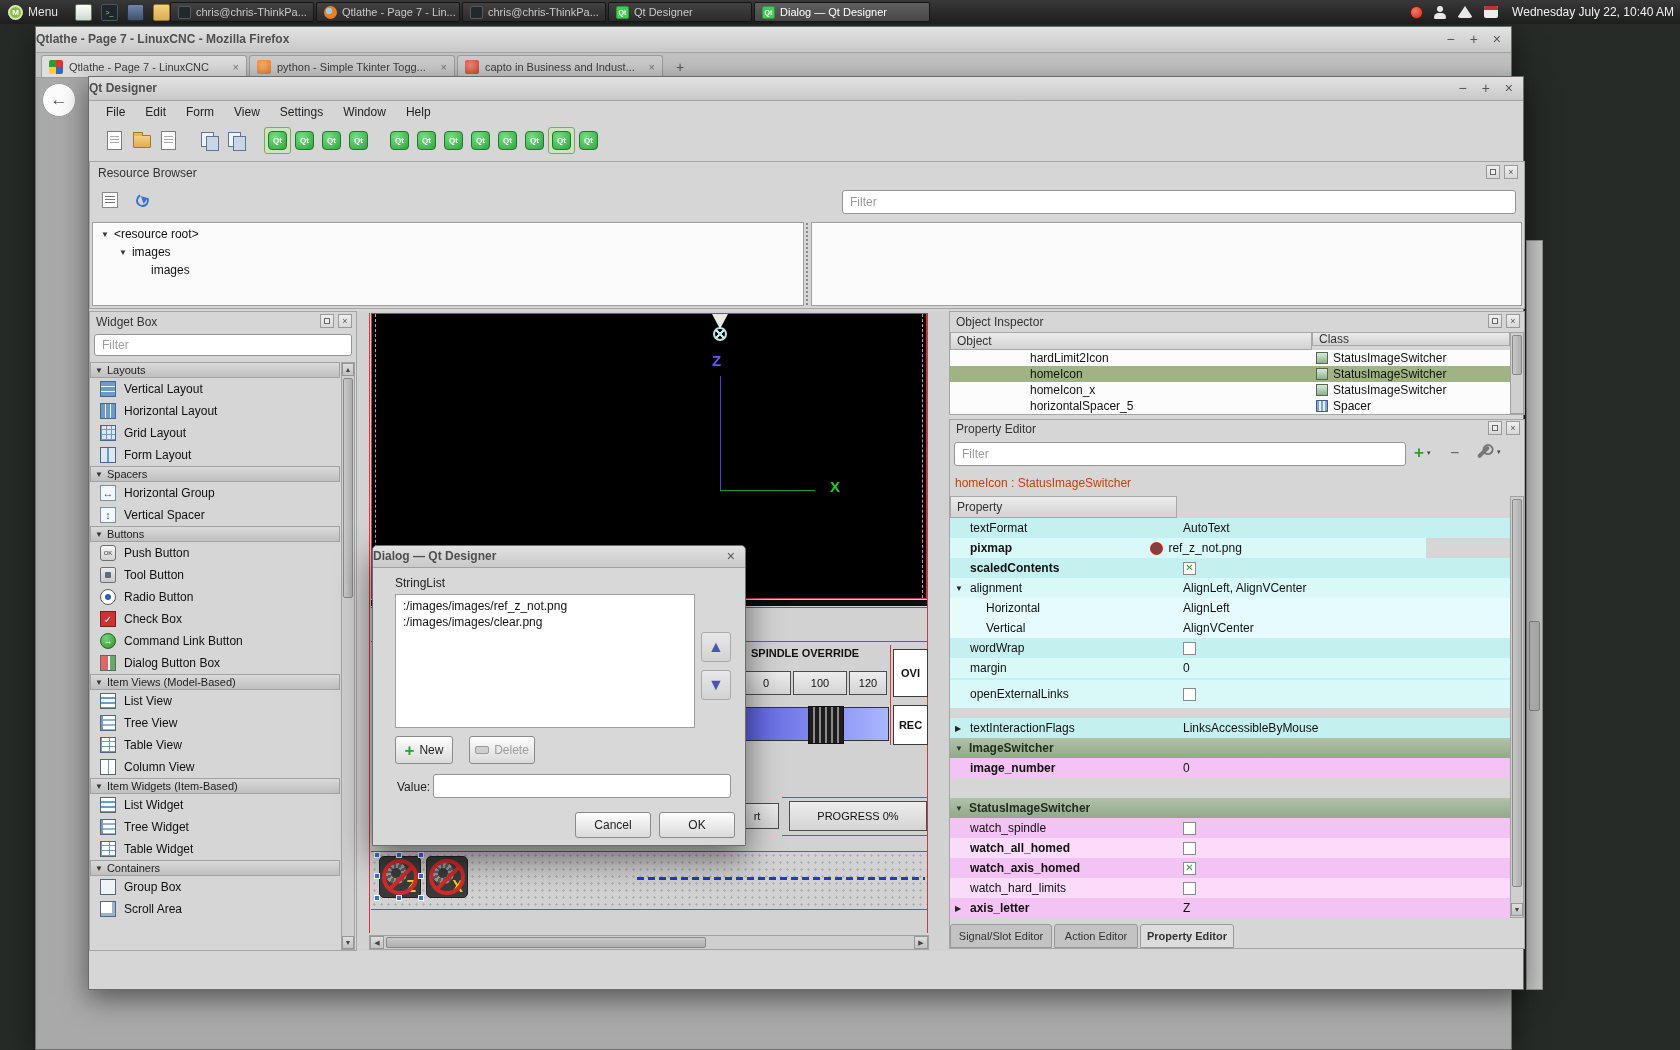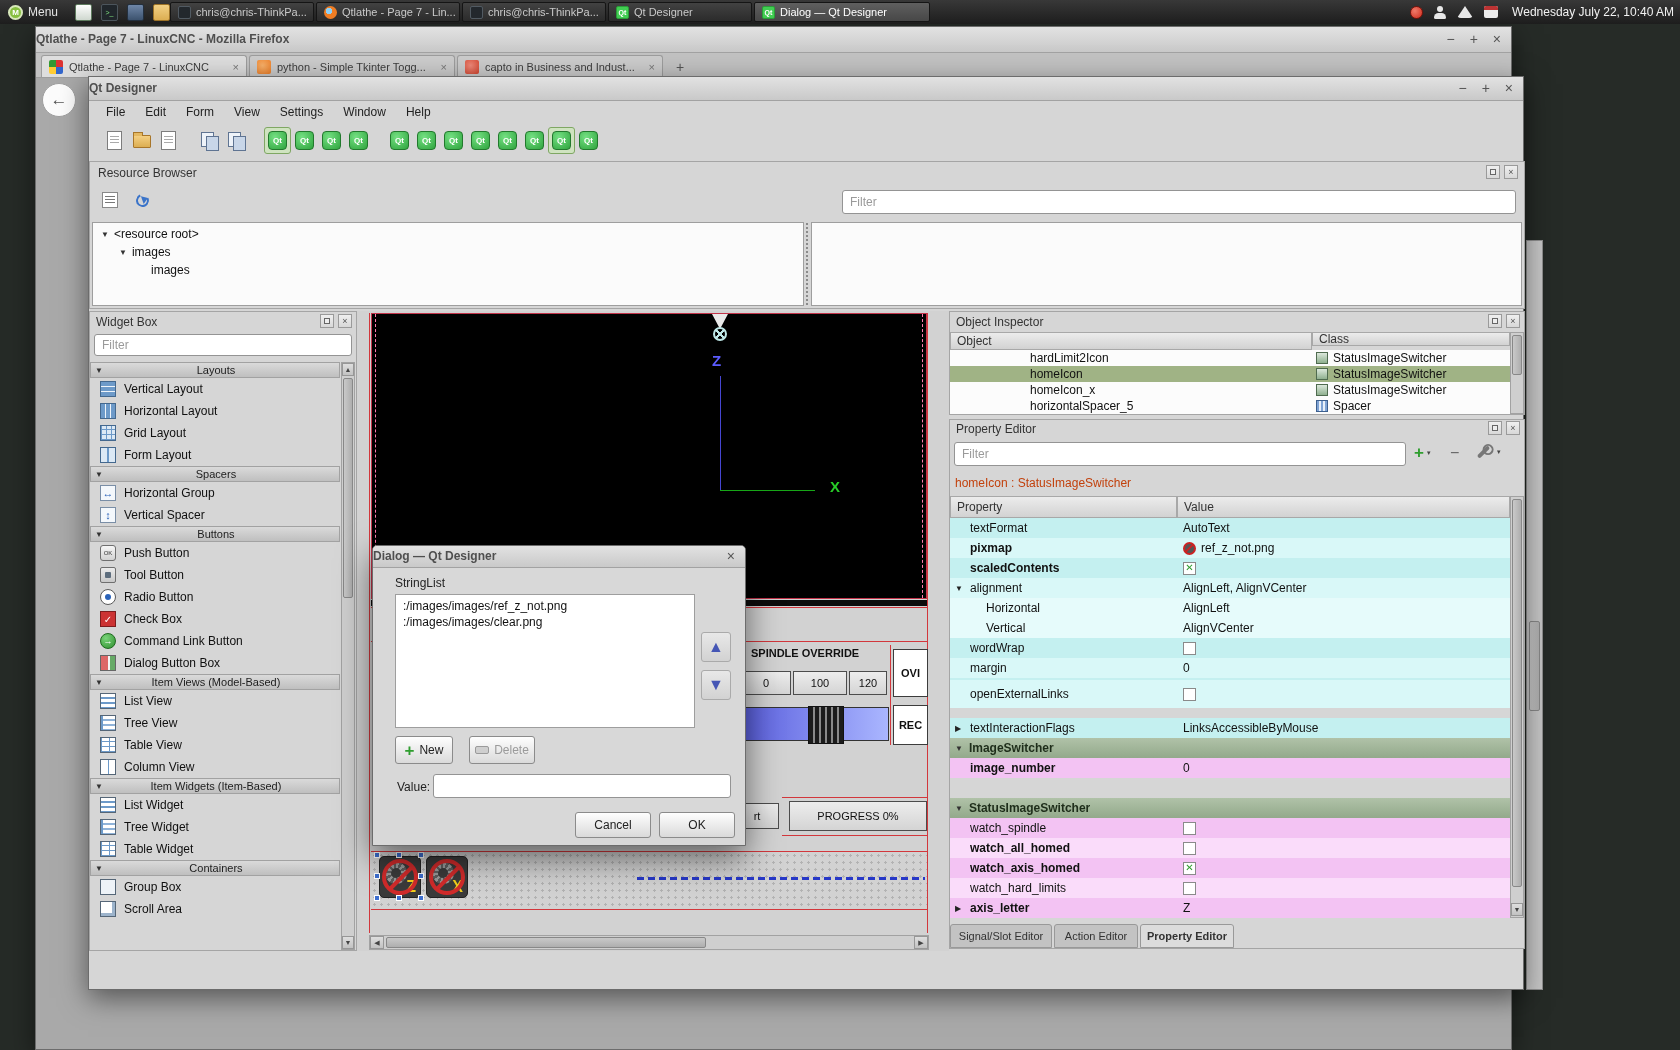--- a/index.html
+++ b/index.html
@@ -76,21 +76,21 @@
 .tarrow{font-size:8px;color:#333}
 .icon-reload{width:13px;height:13px;border:2px solid #3b74c9;border-top-color:transparent;border-radius:50%;position:relative;transform:rotate(20deg)}
 .icon-reload::after{content:"";position:absolute;right:-4px;top:-3px;border:4px solid transparent;border-left:6px solid #3b74c9;transform:rotate(-40deg)}
 .icon-editlist{width:16px;height:16px;background:#fff;border:1px solid #888;position:relative}
 .icon-editlist::before{content:"";position:absolute;left:2px;top:3px;width:10px;height:1px;background:#777;box-shadow:0 3px 0 #777,0 6px 0 #777}
 .splitter{background:radial-gradient(#8a8a8a 1px,transparent 1.3px);background-size:4px 4px;width:5px}
 
 
 .cat{position:absolute;left:0;width:250px;height:16px;background:linear-gradient(#dadada,#bfbfbf);border:1px solid #a2a2a2;display:flex;align-items:center;font-size:11px;color:#1d1d1d}
 .cat .tarrow{margin:0 4px}
-.cat .clbl{flex:1;text-align:center;margin-right:14px}
+.cat .clbl{flex:1;text-align:left;margin-right:14px}
 .wbitem{position:absolute;left:0;width:250px;height:22px;display:flex;align-items:center;gap:8px;padding-left:10px;font-size:12px;color:#101010}
 .wi{width:16px;height:16px;flex:0 0 16px;position:relative}
 .wi-vlay{background:repeating-linear-gradient(180deg,#6d9ac9 0 4px,#eef4fa 4px 5px);border:1px solid #44688e}
 .wi-hlay{background:repeating-linear-gradient(90deg,#6d9ac9 0 4px,#eef4fa 4px 5px);border:1px solid #44688e}
 .wi-grid{background-color:#dce9f5;background-image:repeating-linear-gradient(0deg,#6d9ac9 0 1px,transparent 1px 5px),repeating-linear-gradient(90deg,#6d9ac9 0 1px,transparent 1px 5px);border:1px solid #44688e}
 .wi-form{background:linear-gradient(90deg,#dce9f5 0 6px,#6d9ac9 6px 8px,#dce9f5 8px);border:1px solid #44688e}
 .wi-glyph{display:flex;align-items:center;justify-content:center;background:#f4f8fc;border:1px solid #7a8ea6;color:#2a62b8;font-size:11px}
 .wi-push{background:linear-gradient(#f7f7f7,#d2d2d2);border:1px solid #6f6f6f;border-radius:3px;display:flex;align-items:center;justify-content:center;color:#333;font-size:6px}
 .wi-tool{background:linear-gradient(#ececec,#c9c9c9);border:1px solid #6f6f6f;border-radius:2px}
 .wi-tool::before{content:"";position:absolute;inset:4px;background:#5d6d7d;border-radius:1px}
@@ -567,31 +567,30 @@
     </div>
     <div class="abs" style="left:500px;top:25px">
       <span class="minusbtn">−</span>
     </div>
     <div class="abs flex" style="left:526px;top:28px;gap:6px">
       <span class="wrench"></span>
       <span class="ddarrow">▾</span>
     </div>
     <div class="abs" style="left:5px;top:56px;font-size:12px;color:#c2410c">homeIcon : StatusImageSwitcher</div>
     <div class="colhead" style="left:0;top:76px;width:227px;height:22px">Property</div>
-    <div class="colhead" style="left:227px;top:76px;width:333px;height:22px">Value</div>
 
     <div class="prow cyA" style="left:0;top:98px;width:560px;height:20px">
       <div class="pname">
           <span>textFormat</span>
         </div>
       <div class="pval">
           <span>AutoText</span>
         </div>
     </div>
-    <div class="prow cyB" style="left:0;top:118px;width:560px;height:20px">
+    <div class="prow cyB" style="left:0;top:118px;width:476px;height:20px">
       <div class="pname modified">
           <span>pixmap</span>
         </div>
       <div class="pval">
           <span class="mini-no"></span>
           <span>ref_z_not.png</span>
         </div>
     </div>
     <div class="prow cyA" style="left:0;top:138px;width:560px;height:20px">
       <div class="pname modified">

